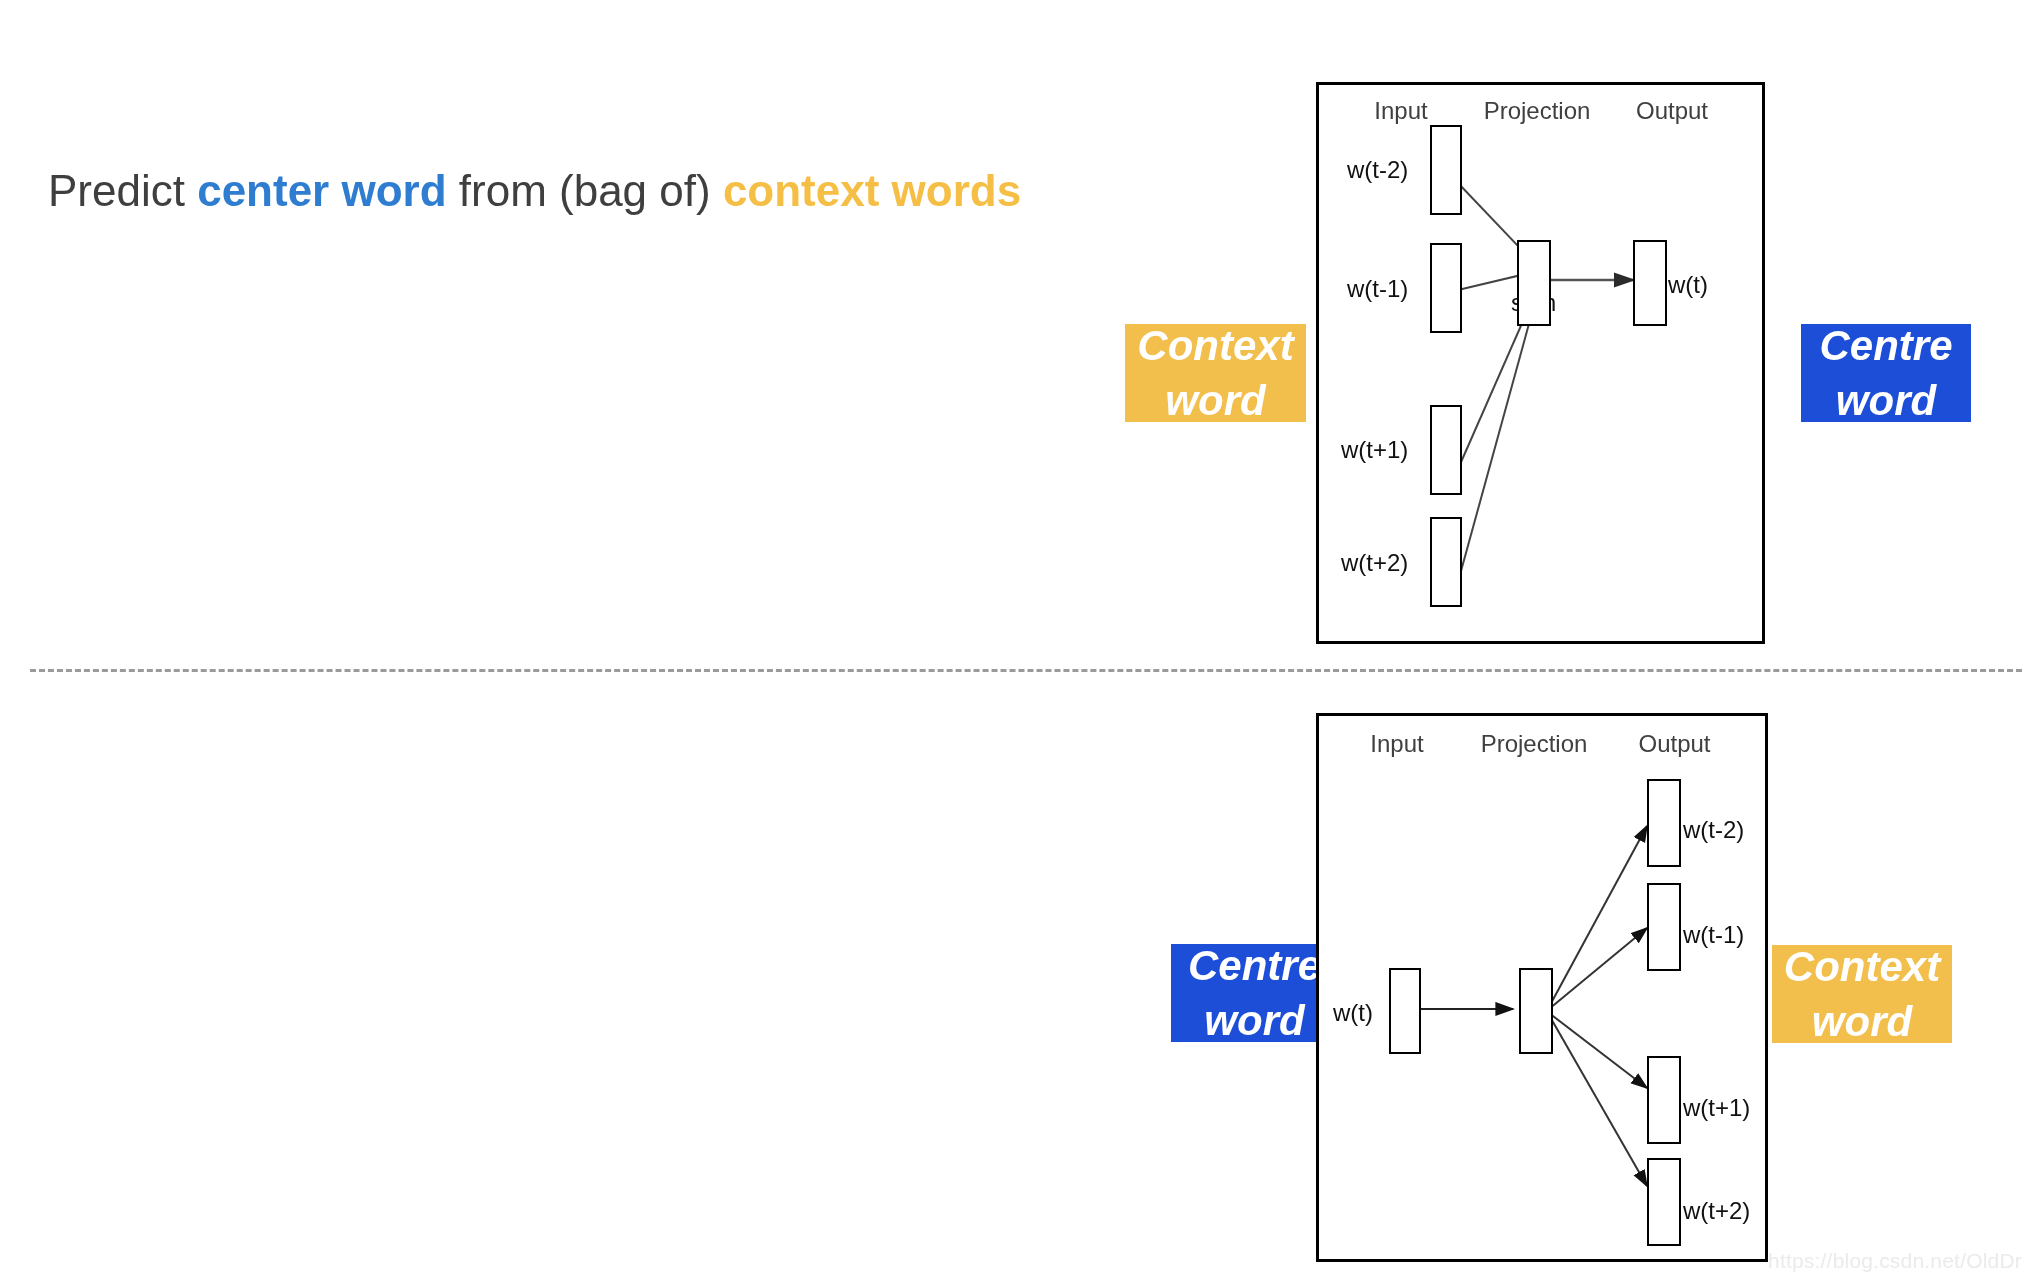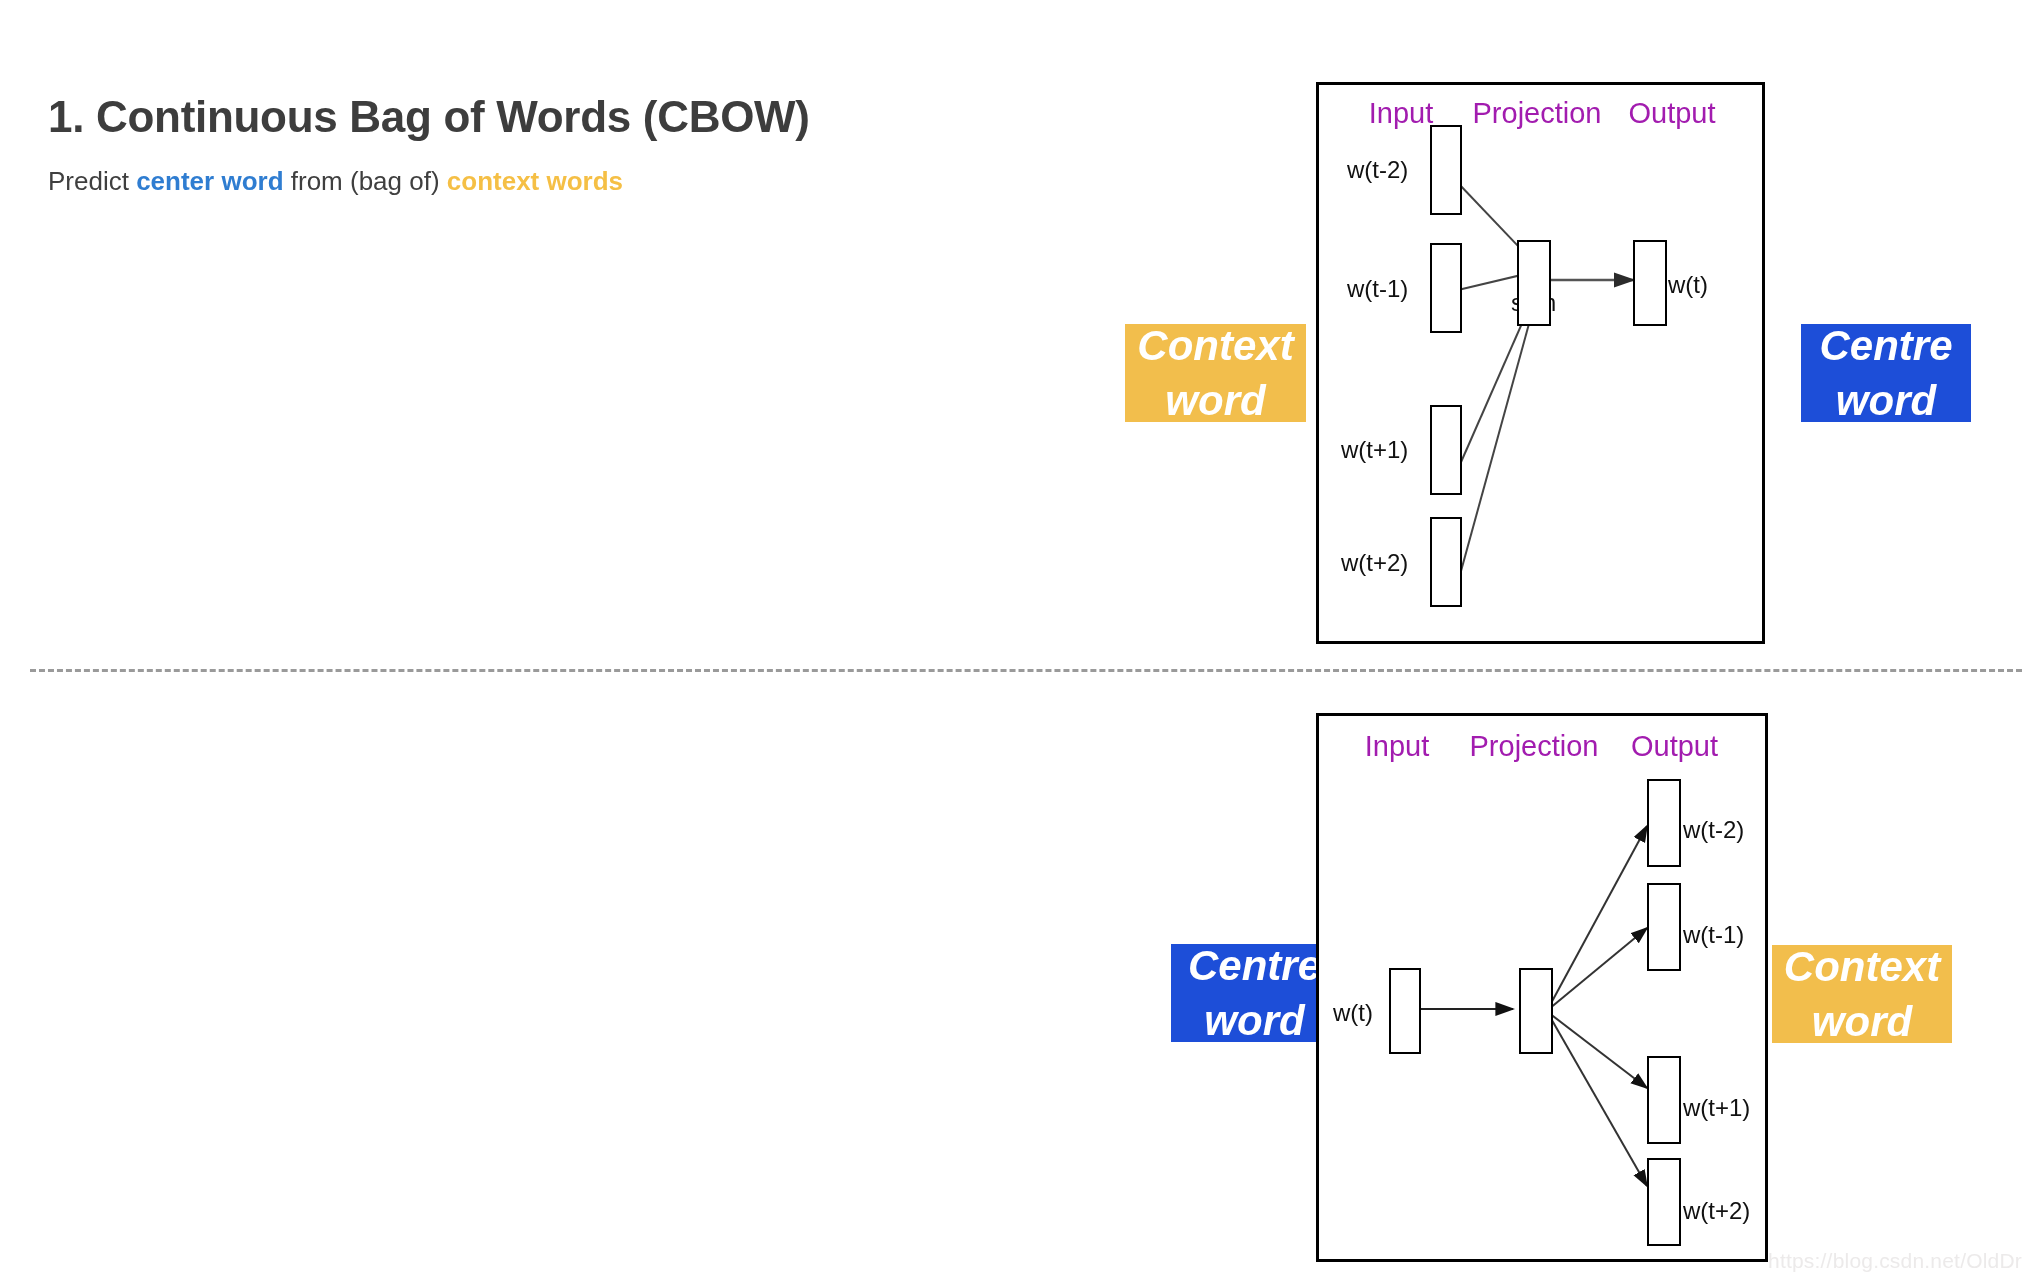--- a/index.html
+++ b/index.html
@@ -4,56 +4,55 @@
 <style>
   html,body{margin:0;padding:0;background:#fff;}
   body{width:2022px;height:1284px;position:relative;overflow:hidden;
        font-family:"Liberation Sans","DejaVu Sans",sans-serif;}
 
   .slide{position:absolute;inset:0;background:#ffffff;}
 
   
   .heading{position:absolute;font-weight:bold;color:#3d3d3d;
            font-size:44px;letter-spacing:-0.3px;white-space:nowrap;}
-  .subline{position:absolute;font-size:26px;color:#3f3f3f;white-space:nowrap;}
+  .subline{position:absolute;font-size:44px;color:#3f3f3f;white-space:nowrap;}
   .sub-blue{color:#2f7dd1;font-weight:bold;}
   .sub-orange{color:#f5bf45;font-weight:bold;}
   .sub-darkbold{color:#3f3f3f;font-weight:bold;}
 
   
   .divider{position:absolute;left:30px;width:1992px;height:0;
            border-top:3px dashed #9a9a9a;}
 
   
   .badge{position:absolute;display:flex;flex-direction:column;
          align-items:center;justify-content:center;
          color:#ffffff;font-style:italic;font-weight:bold;
          font-size:42px;line-height:1.32;text-align:center;}
   .badge-orange{background:#f2be4c;}
   .badge-blue{background:#1d4ed8;margin-left:33px;}
 
   
   .diagram{position:absolute;border:3px solid #000;background:#fff;}
-  .col-head{position:absolute;font-size:29px;color:#a21caf;
+  .col-head{position:absolute;font-size:24px;color:#404040;
             white-space:nowrap;text-align:center;}
   .node{position:absolute;border:2.5px solid #000;background:#fff;}
   .nlabel{position:absolute;font-size:24px;color:#111;white-space:nowrap;}
   .sumlabel{position:absolute;font-size:24px;color:#111;white-space:nowrap;}
   svg.wires{position:absolute;left:0;top:0;overflow:visible;}
 
   
   .watermark{position:absolute;font-size:21px;color:#eceaea;
              white-space:nowrap;letter-spacing:.2px;}
 </style>
 </head>
 <body>
 
 <div class="slide">
 
-  <div class="heading" style="left:48px;top:92px;">1. Continuous Bag of Words (CBOW)</div>
 
   <div class="subline" style="left:48px;top:166px;">
     <span>Predict </span><span class="sub-blue">center word</span><span> from (bag of) </span><span class="sub-orange">context words</span>
   </div>
 
   <div class="badge badge-orange" style="left:1125px;top:324px;width:181px;height:98px;">
     <span>Context</span>
     <span>word</span>
   </div>
 

